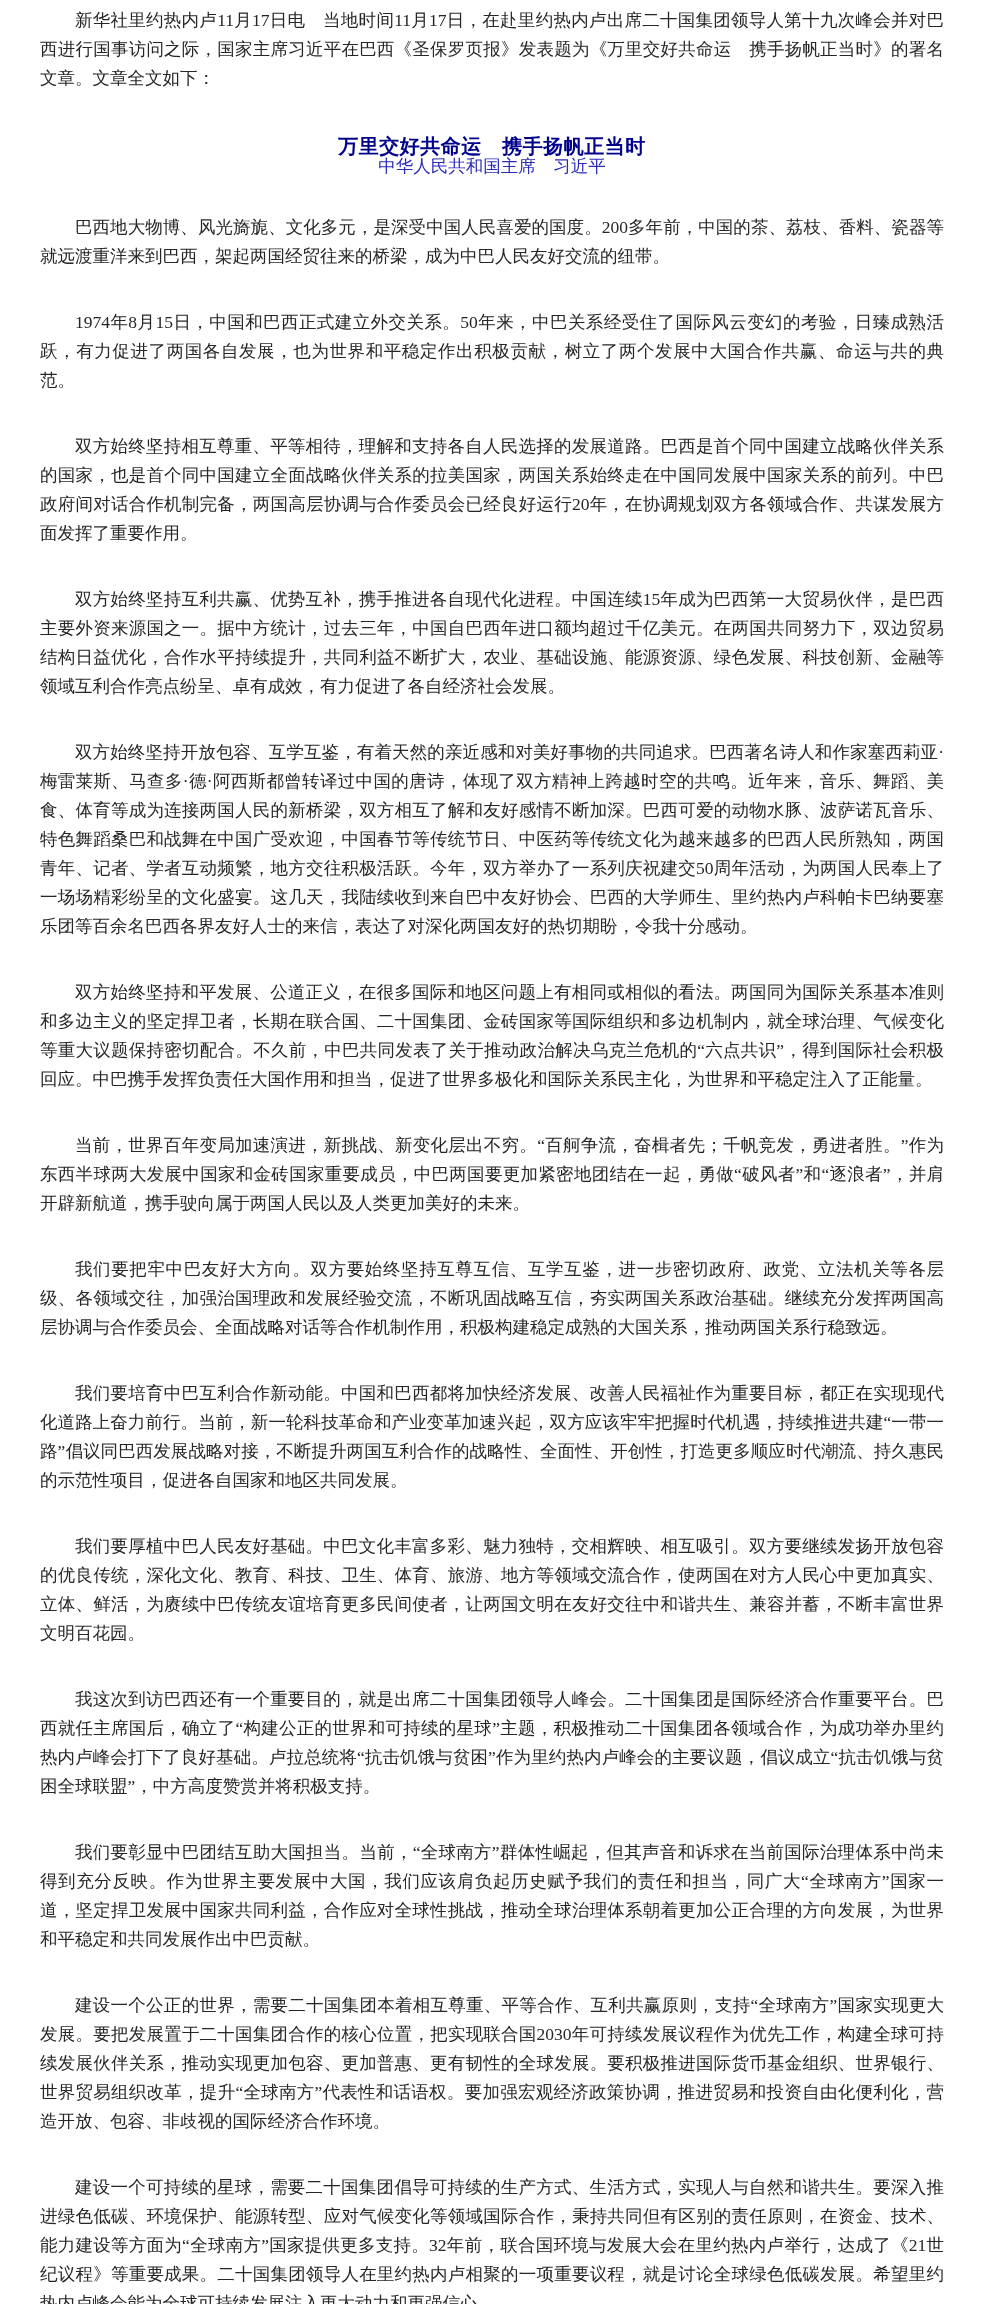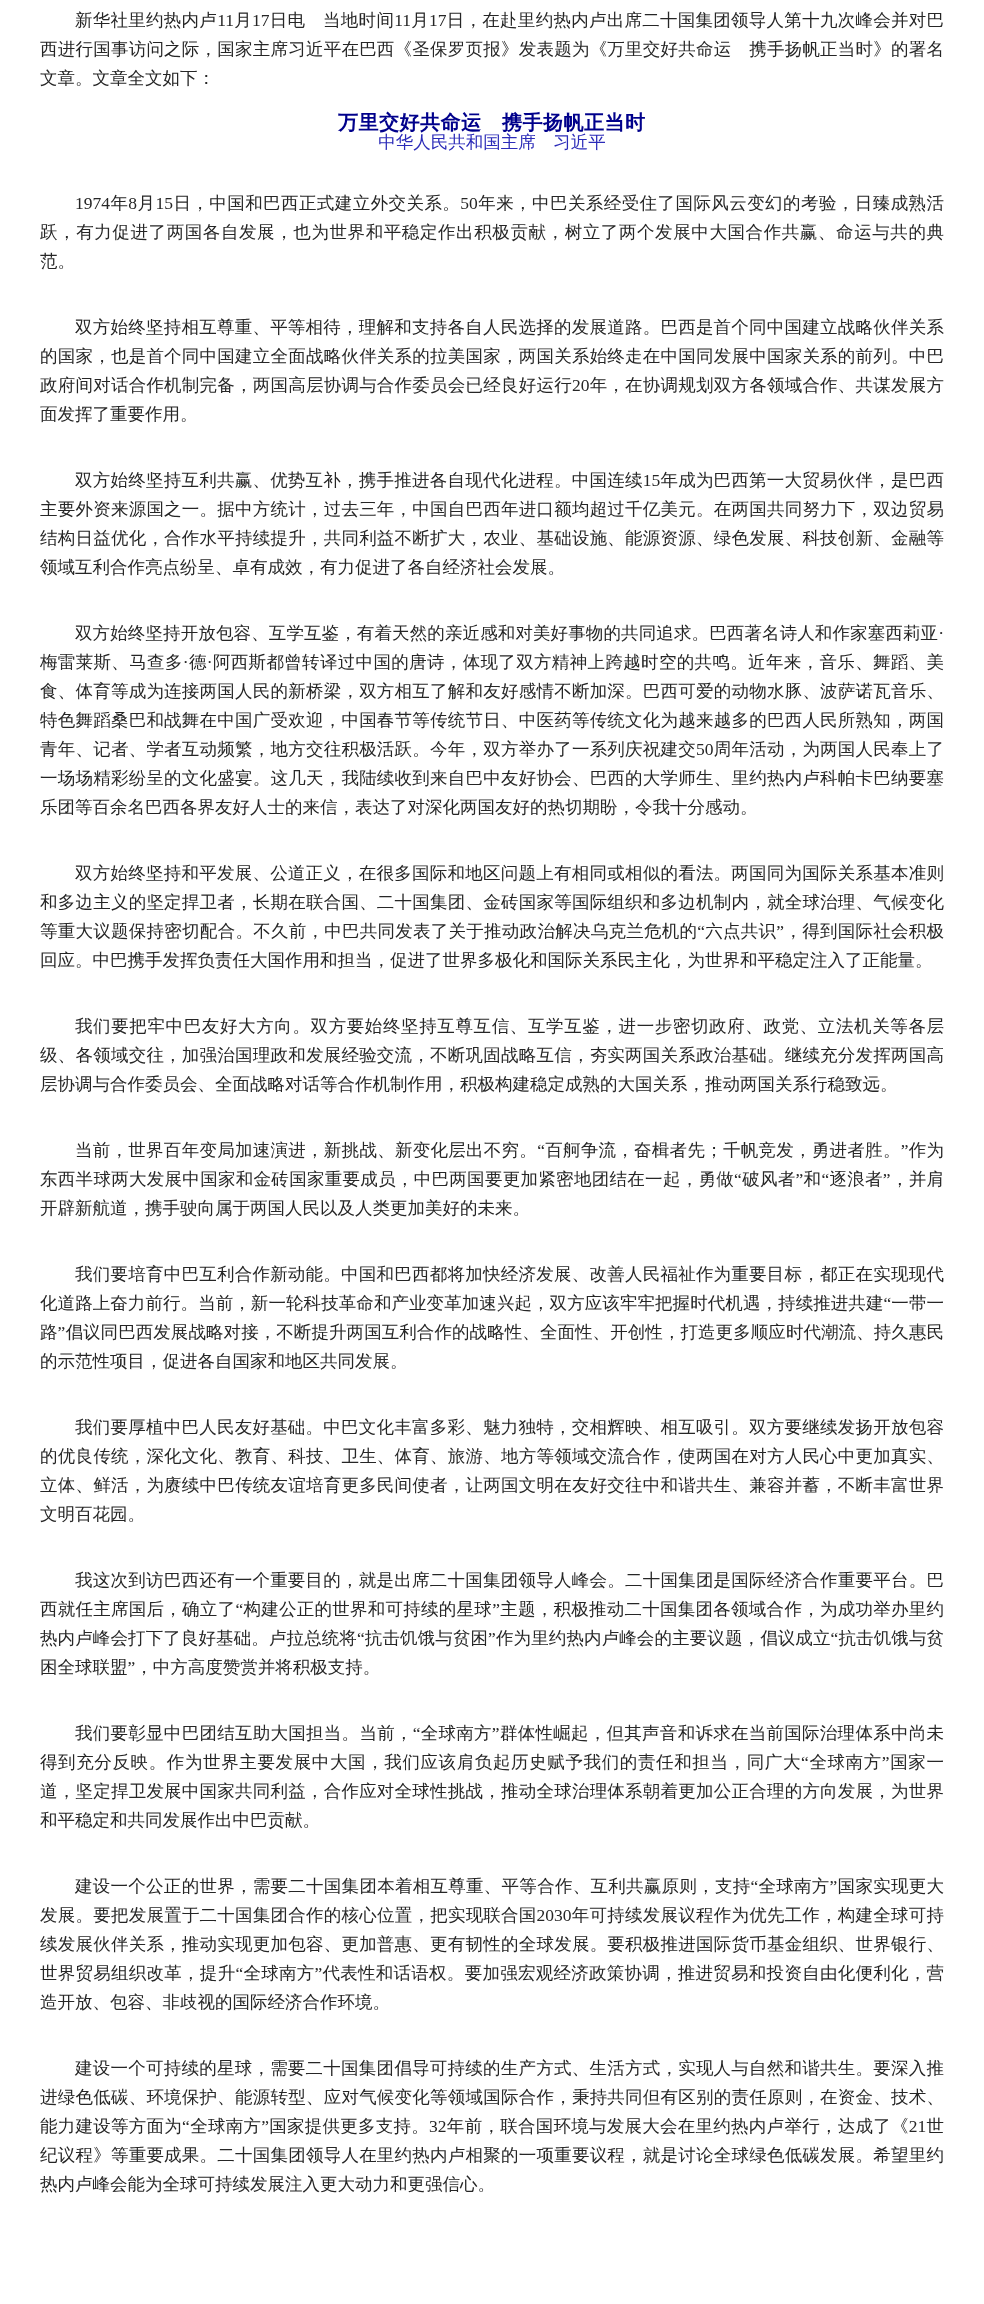--- a/index.html
+++ b/index.html
@@ -26,21 +26,21 @@
     font-size: 17.5px;
     line-height: 29px;
     text-indent: 2em;
     text-align: justify;
     color: var(--body-color);
   }
   .lead {
     margin-top: 0;
   }
   .title {
-    margin-top: 18px;
+    margin-top: 42px;
     text-align: center;
     font-size: 20px;
     font-weight: bold;
     line-height: 22px;
     color: var(--title-color);
     letter-spacing: 0.5px;
   }
   .byline {
     text-align: center;
     font-size: 17.5px;
@@ -55,27 +55,28 @@
 <body>
 
 <div class="page">
   <p class="lead">新华社里约热内卢11月17日电　当地时间11月17日，在赴里约热内卢出席二十国集团领导人第十九次峰会并对巴西进行国事访问之际，国家主席习近平在巴西《圣保罗页报》发表题为《万里交好共命运　携手扬帆正当时》的署名文章。文章全文如下：</p>
 
   <h1 class="title">万里交好共命运　携手扬帆正当时</h1>
 
   <div class="byline">中华人民共和国主席　习近平</div>
 
   <div class="body-paragraphs">
+      <p class="para">巴西地大物博、风光旖旎、文化多元，是深受中国人民喜爱的国度。200多年前，中国的茶、荔枝、香料、瓷器等就远渡重洋来到巴西，架起两国经贸往来的桥梁，成为中巴人民友好交流的纽带。</p>
       <p class="para">1974年8月15日，中国和巴西正式建立外交关系。50年来，中巴关系经受住了国际风云变幻的考验，日臻成熟活跃，有力促进了两国各自发展，也为世界和平稳定作出积极贡献，树立了两个发展中大国合作共赢、命运与共的典范。</p>
       <p class="para">双方始终坚持相互尊重、平等相待，理解和支持各自人民选择的发展道路。巴西是首个同中国建立战略伙伴关系的国家，也是首个同中国建立全面战略伙伴关系的拉美国家，两国关系始终走在中国同发展中国家关系的前列。中巴政府间对话合作机制完备，两国高层协调与合作委员会已经良好运行20年，在协调规划双方各领域合作、共谋发展方面发挥了重要作用。</p>
       <p class="para">双方始终坚持互利共赢、优势互补，携手推进各自现代化进程。中国连续15年成为巴西第一大贸易伙伴，是巴西主要外资来源国之一。据中方统计，过去三年，中国自巴西年进口额均超过千亿美元。在两国共同努力下，双边贸易结构日益优化，合作水平持续提升，共同利益不断扩大，农业、基础设施、能源资源、绿色发展、科技创新、金融等领域互利合作亮点纷呈、卓有成效，有力促进了各自经济社会发展。</p>
       <p class="para">双方始终坚持开放包容、互学互鉴，有着天然的亲近感和对美好事物的共同追求。巴西著名诗人和作家塞西莉亚·梅雷莱斯、马查多·德·阿西斯都曾转译过中国的唐诗，体现了双方精神上跨越时空的共鸣。近年来，音乐、舞蹈、美食、体育等成为连接两国人民的新桥梁，双方相互了解和友好感情不断加深。巴西可爱的动物水豚、波萨诺瓦音乐、特色舞蹈桑巴和战舞在中国广受欢迎，中国春节等传统节日、中医药等传统文化为越来越多的巴西人民所熟知，两国青年、记者、学者互动频繁，地方交往积极活跃。今年，双方举办了一系列庆祝建交50周年活动，为两国人民奉上了一场场精彩纷呈的文化盛宴。这几天，我陆续收到来自巴中友好协会、巴西的大学师生、里约热内卢科帕卡巴纳要塞乐团等百余名巴西各界友好人士的来信，表达了对深化两国友好的热切期盼，令我十分感动。</p>
       <p class="para">双方始终坚持和平发展、公道正义，在很多国际和地区问题上有相同或相似的看法。两国同为国际关系基本准则和多边主义的坚定捍卫者，长期在联合国、二十国集团、金砖国家等国际组织和多边机制内，就全球治理、气候变化等重大议题保持密切配合。不久前，中巴共同发表了关于推动政治解决乌克兰危机的“六点共识”，得到国际社会积极回应。中巴携手发挥负责任大国作用和担当，促进了世界多极化和国际关系民主化，为世界和平稳定注入了正能量。</p>
+      <p class="para">当前，世界百年变局加速演进，新挑战、新变化层出不穷。“百舸争流，奋楫者先；千帆竞发，勇进者胜。”作为东西半球两大发展中国家和金砖国家重要成员，中巴两国要更加紧密地团结在一起，勇做“破风者”和“逐浪者”，并肩开辟新航道，携手驶向属于两国人民以及人类更加美好的未来。</p>
       <p class="para">我们要把牢中巴友好大方向。双方要始终坚持互尊互信、互学互鉴，进一步密切政府、政党、立法机关等各层级、各领域交往，加强治国理政和发展经验交流，不断巩固战略互信，夯实两国关系政治基础。继续充分发挥两国高层协调与合作委员会、全面战略对话等合作机制作用，积极构建稳定成熟的大国关系，推动两国关系行稳致远。</p>
-      <p class="para">当前，世界百年变局加速演进，新挑战、新变化层出不穷。“百舸争流，奋楫者先；千帆竞发，勇进者胜。”作为东西半球两大发展中国家和金砖国家重要成员，中巴两国要更加紧密地团结在一起，勇做“破风者”和“逐浪者”，并肩开辟新航道，携手驶向属于两国人民以及人类更加美好的未来。</p>
       <p class="para">我们要培育中巴互利合作新动能。中国和巴西都将加快经济发展、改善人民福祉作为重要目标，都正在实现现代化道路上奋力前行。当前，新一轮科技革命和产业变革加速兴起，双方应该牢牢把握时代机遇，持续推进共建“一带一路”倡议同巴西发展战略对接，不断提升两国互利合作的战略性、全面性、开创性，打造更多顺应时代潮流、持久惠民的示范性项目，促进各自国家和地区共同发展。</p>
       <p class="para">我们要厚植中巴人民友好基础。中巴文化丰富多彩、魅力独特，交相辉映、相互吸引。双方要继续发扬开放包容的优良传统，深化文化、教育、科技、卫生、体育、旅游、地方等领域交流合作，使两国在对方人民心中更加真实、立体、鲜活，为赓续中巴传统友谊培育更多民间使者，让两国文明在友好交往中和谐共生、兼容并蓄，不断丰富世界文明百花园。</p>
       <p class="para">我这次到访巴西还有一个重要目的，就是出席二十国集团领导人峰会。二十国集团是国际经济合作重要平台。巴西就任主席国后，确立了“构建公正的世界和可持续的星球”主题，积极推动二十国集团各领域合作，为成功举办里约热内卢峰会打下了良好基础。卢拉总统将“抗击饥饿与贫困”作为里约热内卢峰会的主要议题，倡议成立“抗击饥饿与贫困全球联盟”，中方高度赞赏并将积极支持。</p>
       <p class="para">我们要彰显中巴团结互助大国担当。当前，“全球南方”群体性崛起，但其声音和诉求在当前国际治理体系中尚未得到充分反映。作为世界主要发展中大国，我们应该肩负起历史赋予我们的责任和担当，同广大“全球南方”国家一道，坚定捍卫发展中国家共同利益，合作应对全球性挑战，推动全球治理体系朝着更加公正合理的方向发展，为世界和平稳定和共同发展作出中巴贡献。</p>
       <p class="para">建设一个公正的世界，需要二十国集团本着相互尊重、平等合作、互利共赢原则，支持“全球南方”国家实现更大发展。要把发展置于二十国集团合作的核心位置，把实现联合国2030年可持续发展议程作为优先工作，构建全球可持续发展伙伴关系，推动实现更加包容、更加普惠、更有韧性的全球发展。要积极推进国际货币基金组织、世界银行、世界贸易组织改革，提升“全球南方”代表性和话语权。要加强宏观经济政策协调，推进贸易和投资自由化便利化，营造开放、包容、非歧视的国际经济合作环境。</p>
       <p class="para">建设一个可持续的星球，需要二十国集团倡导可持续的生产方式、生活方式，实现人与自然和谐共生。要深入推进绿色低碳、环境保护、能源转型、应对气候变化等领域国际合作，秉持共同但有区别的责任原则，在资金、技术、能力建设等方面为“全球南方”国家提供更多支持。32年前，联合国环境与发展大会在里约热内卢举行，达成了《21世纪议程》等重要成果。二十国集团领导人在里约热内卢相聚的一项重要议程，就是讨论全球绿色低碳发展。希望里约热内卢峰会能为全球可持续发展注入更大动力和更强信心。</p>
     </div>
 </div>
 
 </body></html>

